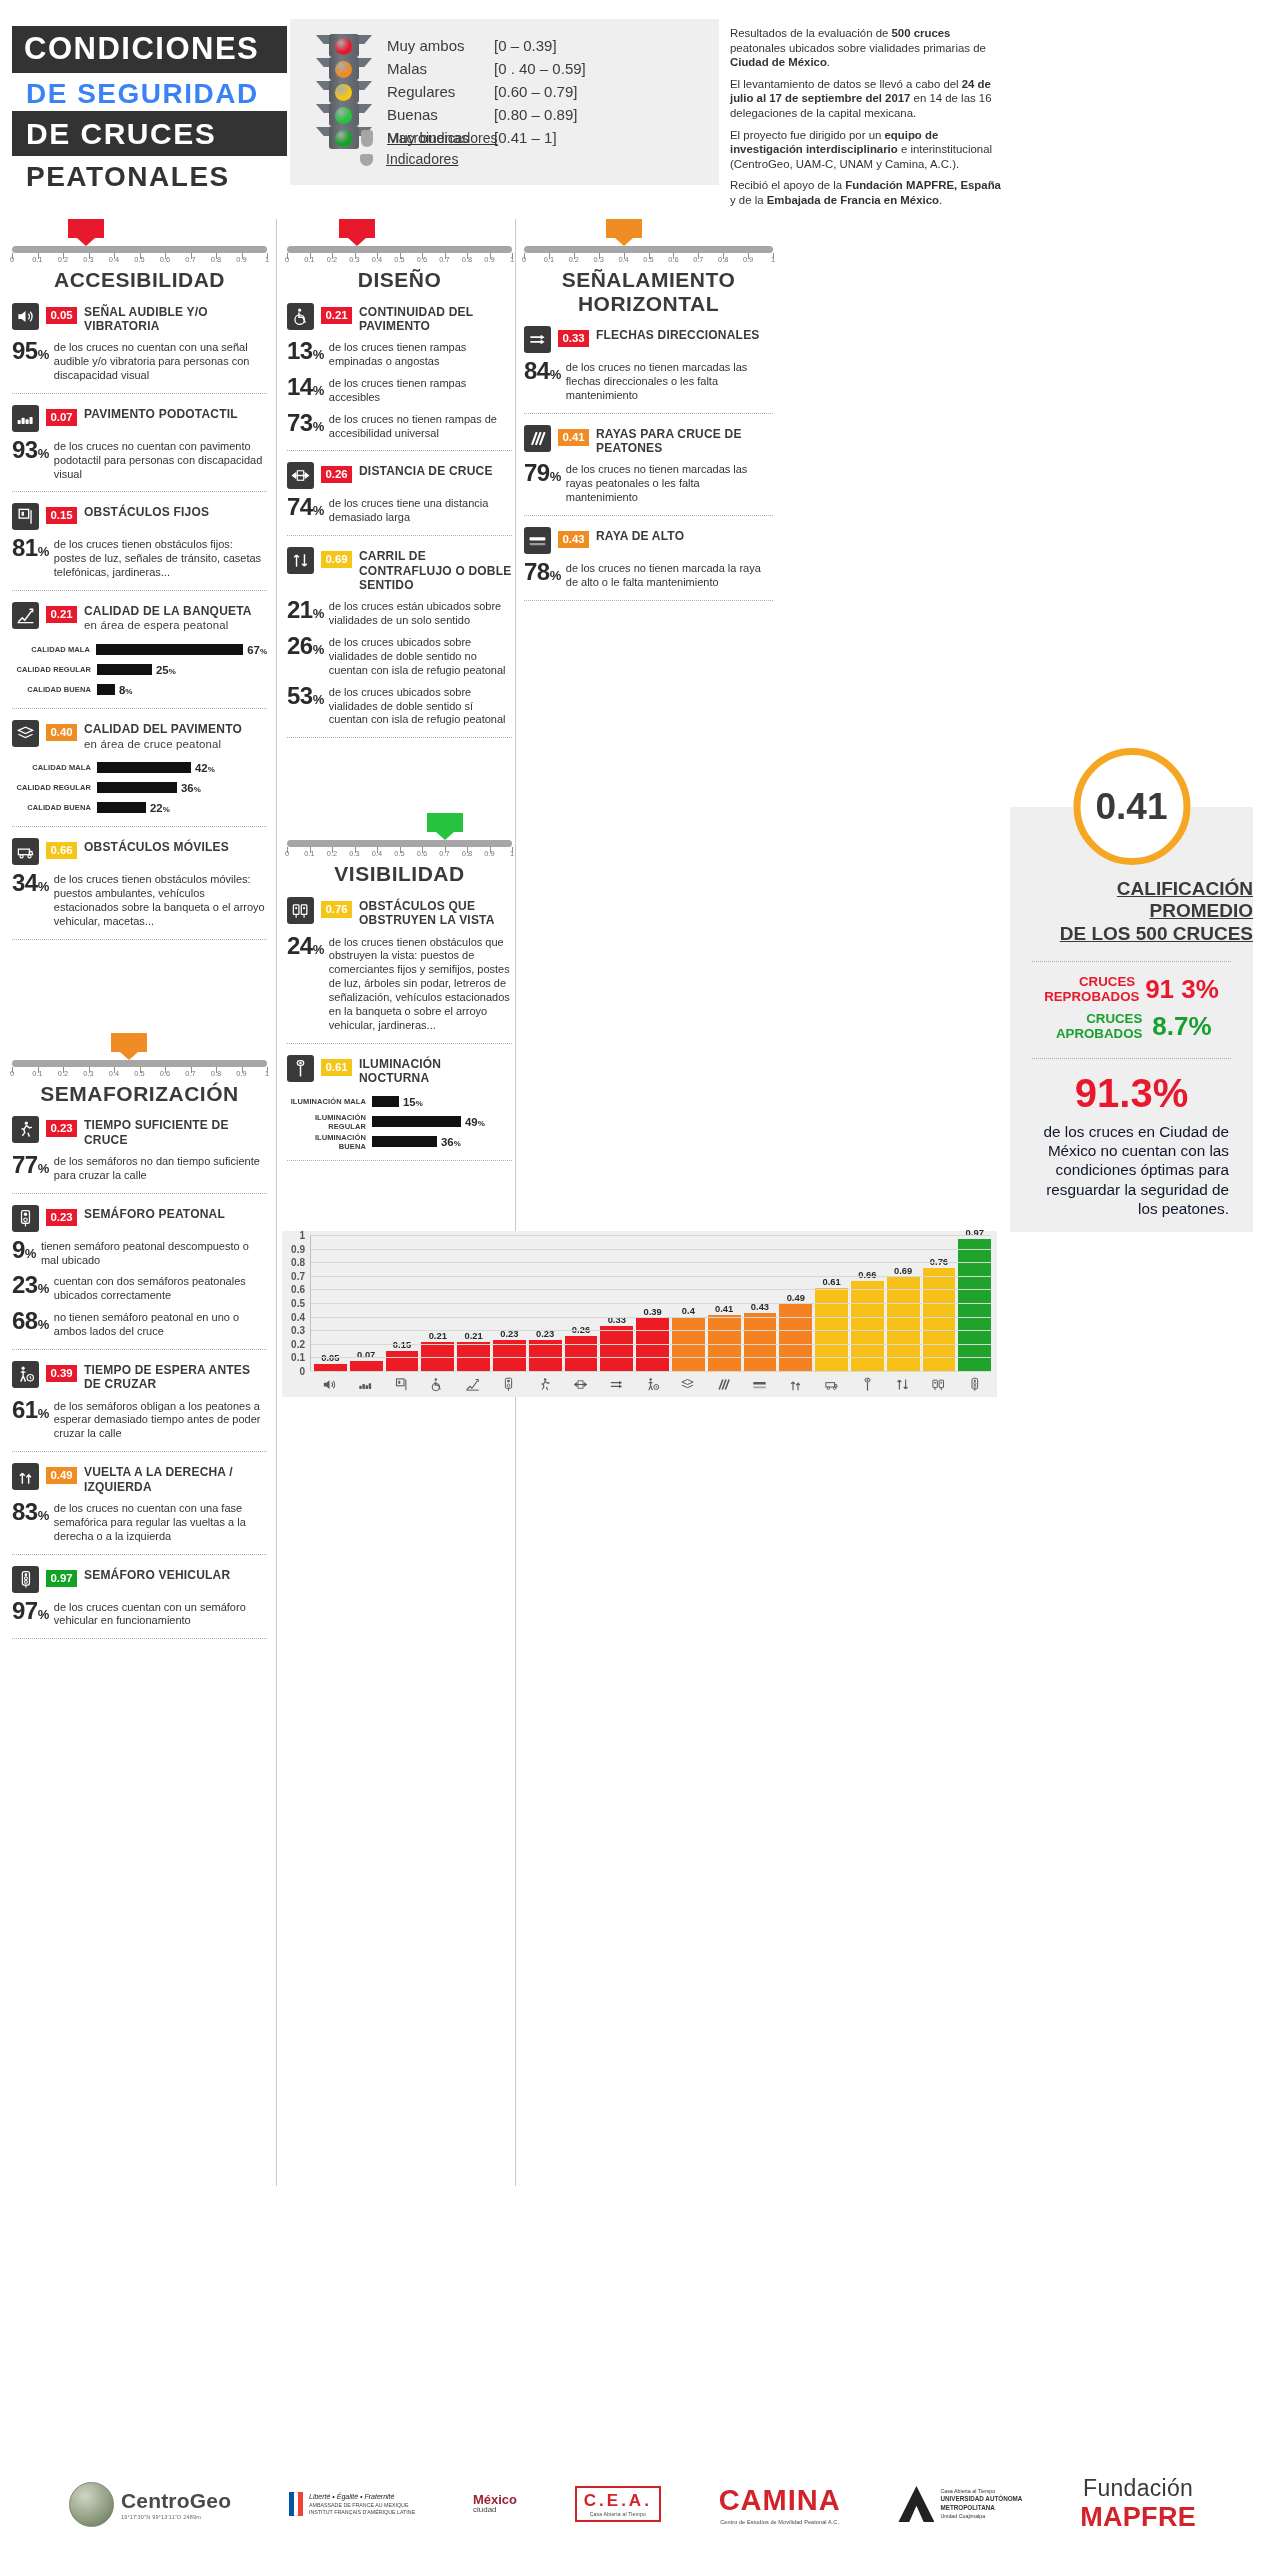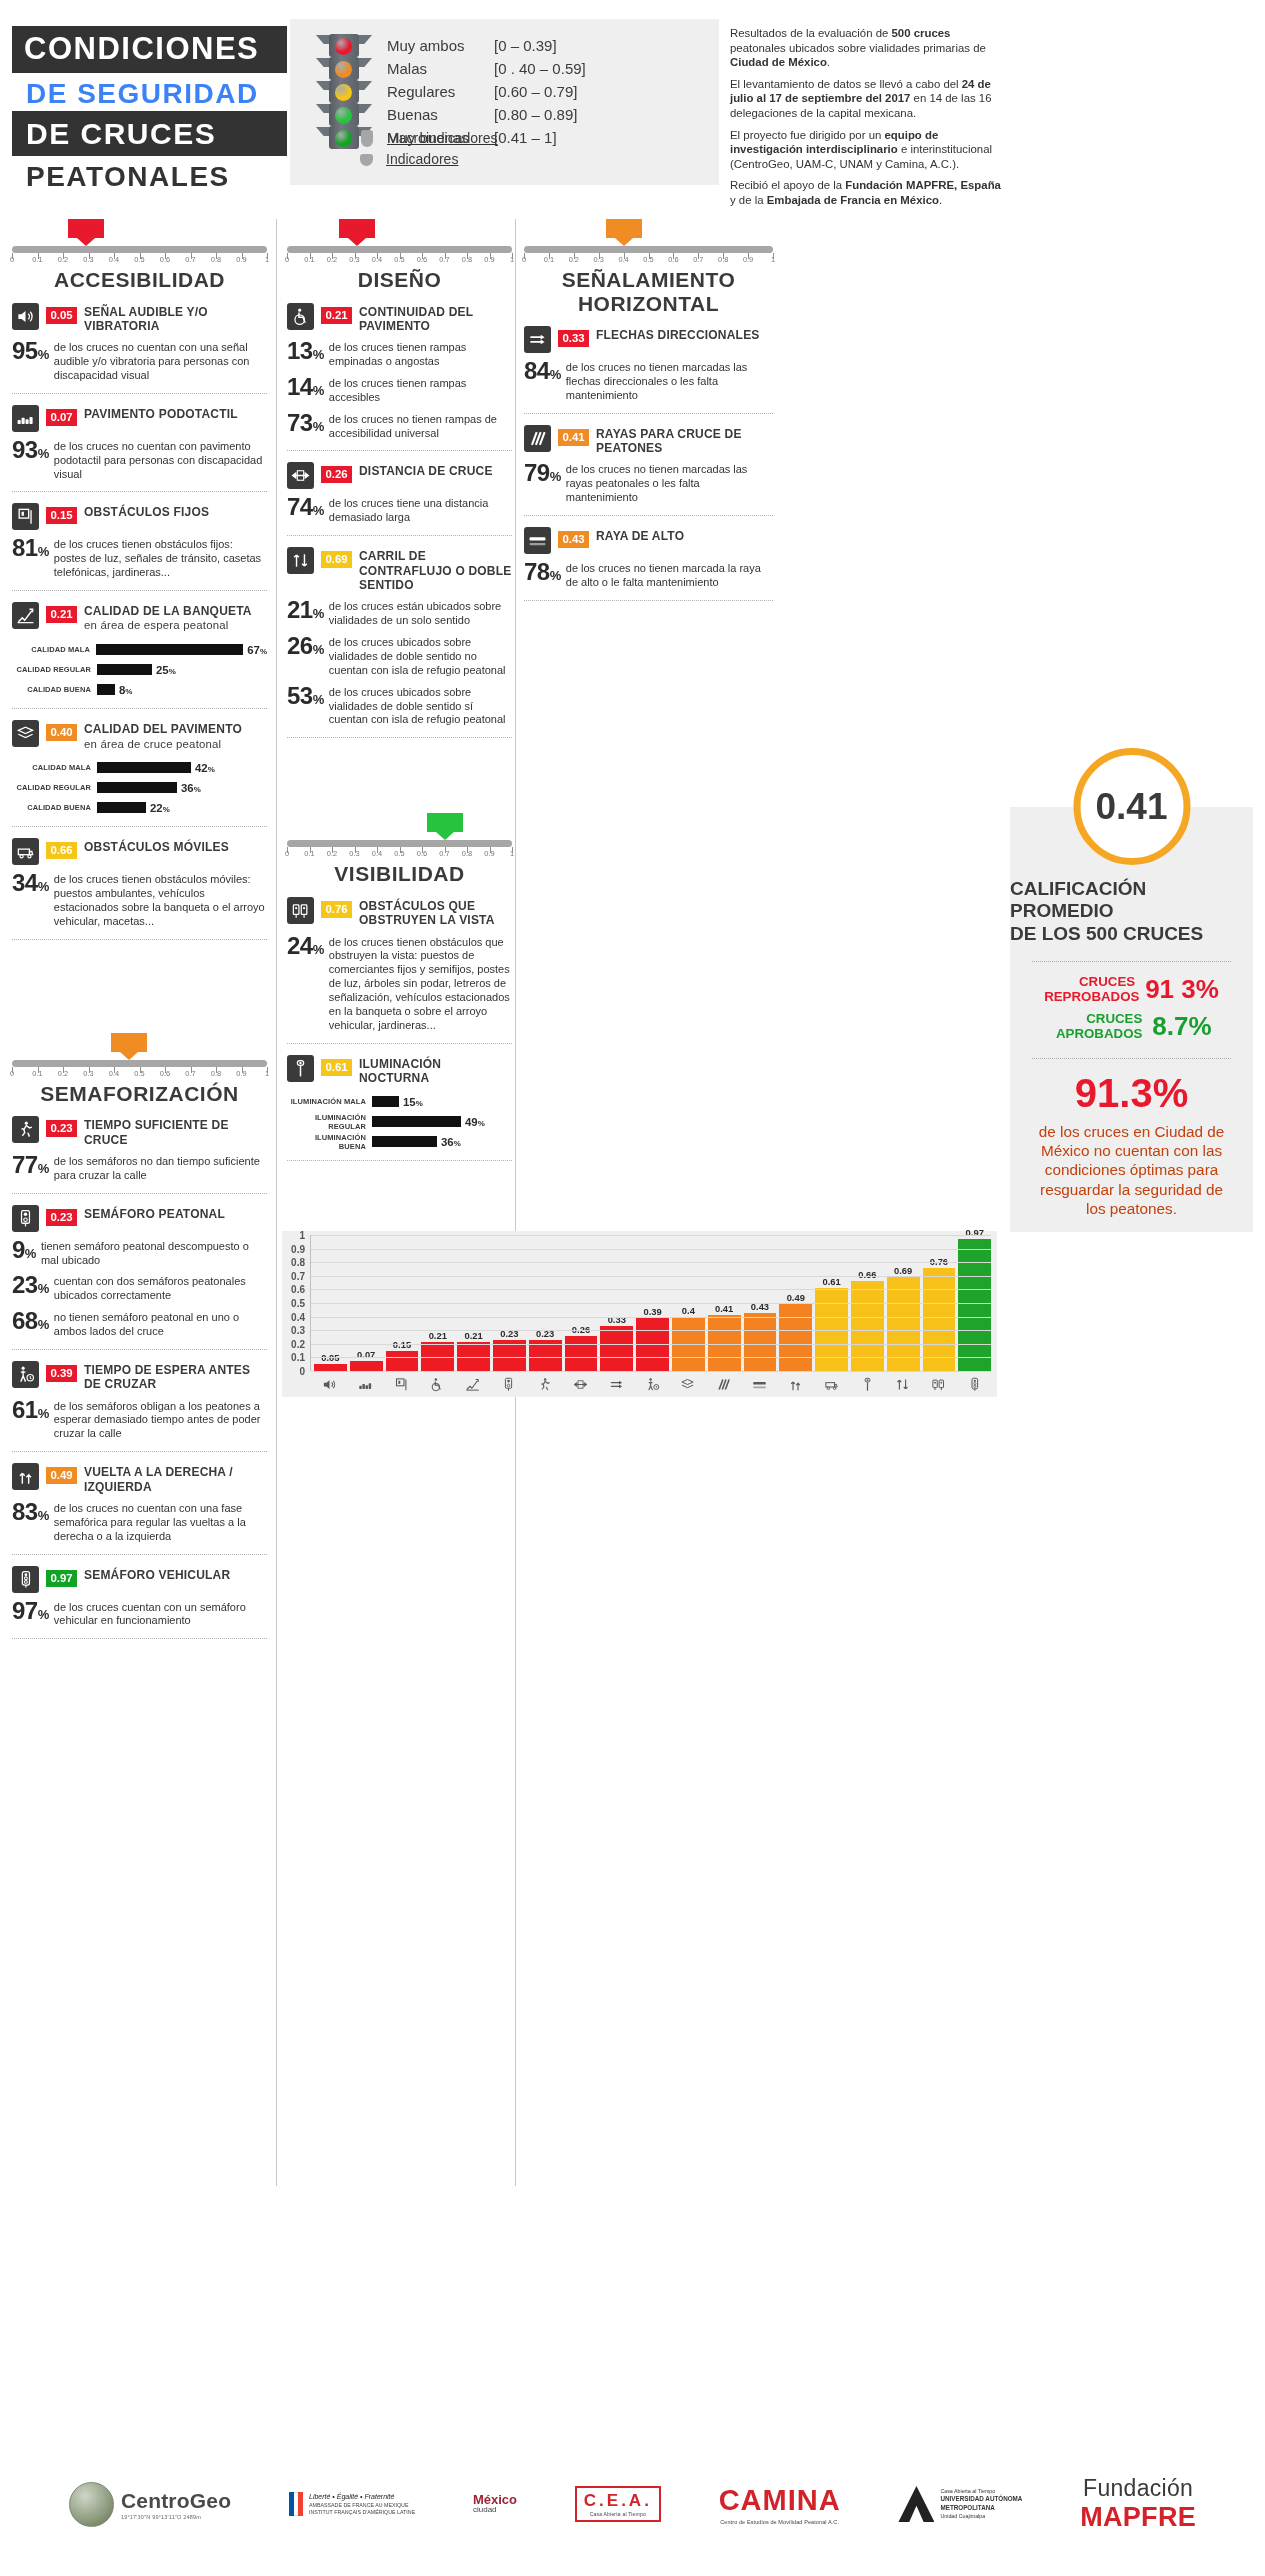--- a/index.html
+++ b/index.html
@@ -112,29 +112,29 @@
   .mini-val i { font-size:8px; font-style:normal; }
 
   
   .avg-panel { position:absolute; left:1010px; top:807px; width:243px; height:425px; background:#efefef; }
   .avg-circle {
     position:absolute; left:50%; top:-59px; transform:translateX(-50%);
     width:117px; height:117px; border-radius:50%; background:#fff;
     border:7px solid #f5a623; display:flex; align-items:center; justify-content:center;
     font-size:37px; font-weight:bold; color:#3a3a3a;
   }
-  .avg-title { text-align:left; padding-top:71px; font-size:19px; font-weight:bold; color:#3a3a3a; line-height:1.18; }
+  .avg-title { text-align:right; padding-top:71px; font-size:19px; font-weight:bold; color:#3a3a3a; line-height:1.18;text-decoration:underline; }
   .avg-sep { border-top:1px dotted #aaa; margin:16px 22px 12px; }
   .avg-row { display:flex; align-items:center; justify-content:center; gap:10px; margin-bottom:6px; }
   .avg-row .k { font-size:13.3px; font-weight:bold; text-align:right; line-height:1.1; width:91px; }
   .avg-row .v { font-size:26px; font-weight:bold; }
   .red { color:#e8192c; }
   .green { color:#18a02f; }
   .avg-big { text-align:center; font-size:40px; font-weight:bold; color:#e8192c; margin-top:4px; }
-  .avg-para { text-align:center; font-size:15.3px; line-height:1.25; color:#c2410c; padding:6px 24px 0; }
+  .avg-para { text-align:right; font-size:15.3px; line-height:1.25; color:#0f172a; padding:6px 24px 0; }
 
   
   .chart-panel { position:absolute; left:282px; top:1231px; width:715px; height:198px; }
   .chart-title { font-size:15px; font-weight:bold; color:#3a3a3a; letter-spacing:0.3px; padding:0 0 8px 6px; }
   .chart-area { position:relative; height:166px; background:#efefef; }
   .yaxis { position:absolute; left:0; top:4px; bottom:26px; width:26px; }
   .ylab { position:absolute; right:3px; transform:translateY(-50%); font-size:10px; font-weight:bold; color:#555;
           font-family:"Liberation Sans Condensed","Liberation Sans",sans-serif; }
   .plot { position:absolute; left:28px; right:6px; top:4px; bottom:26px; border-left:1px solid #c0c0c0; }
   .gl { position:absolute; left:0; right:0; height:1px; background:#d8d8d8; }

